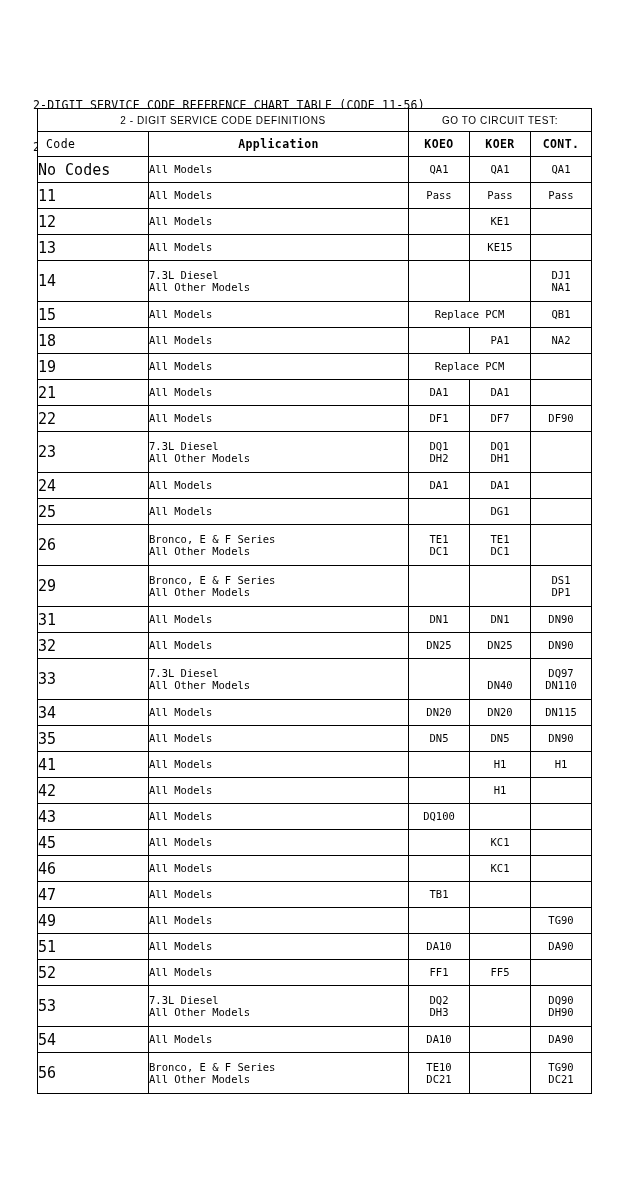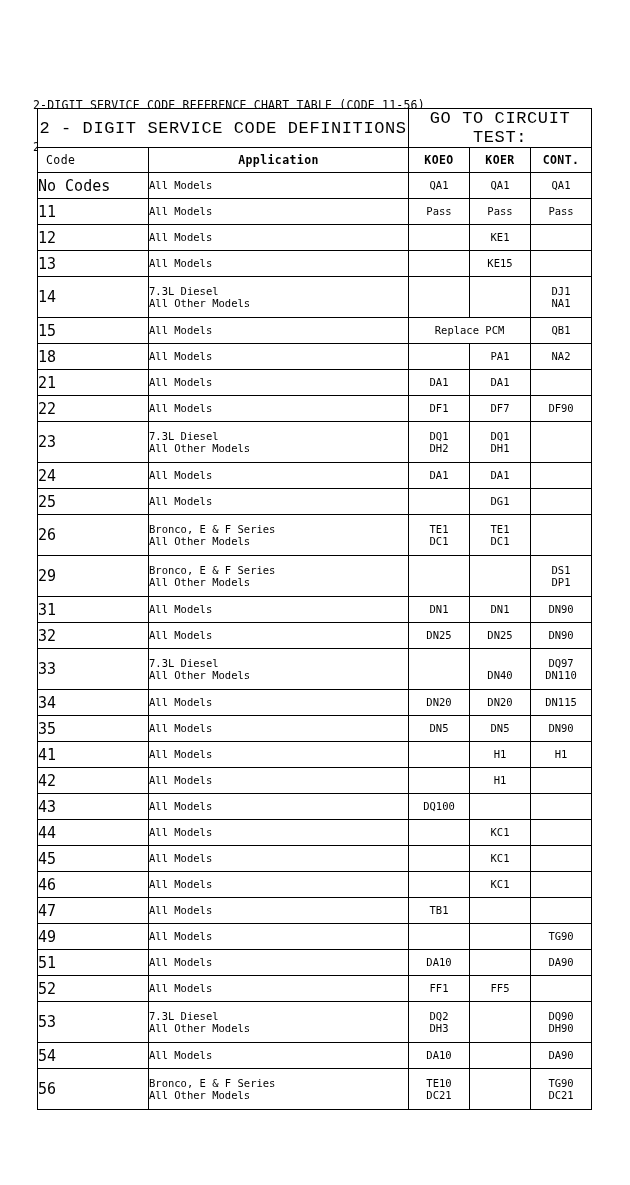--- a/index.html
+++ b/index.html
@@ -53,23 +53,23 @@
   col.c-code { width: 111px; }
   col.c-app  { width: 260px; }
   col.c-koeo { width: 61px; }
   col.c-koer { width: 61px; }
   col.c-cont { width: 61px; }
 
   
   .hdr-top {
     height: 22px;
     text-align: center;
-    font-family: Liberation Mono, monospace;
+    font-family: Liberation Sans, sans-serif;
     font-weight: bold;
-    font-size: 17px;
+    font-size: 10px;
     letter-spacing: 0.6px;
   }
   .hdr-sub {
     height: 24px;
     font-weight: bold;
     font-size: 11.5px;
     letter-spacing: 0.4px;
   }
   .hdr-sub.code-h { text-align: left; padding-left: 8px; }
   .hdr-sub.app-h  { text-align: center; font-weight: bold; }
@@ -245,20 +245,34 @@
           </td>
           <td class="val">
             <span class="ln">PA1</span>
           </td>
           <td class="val">
             <span class="ln">NA2</span>
           </td>
         </tr>
         <tr class="r1">
           <td class="code">
+            <span class="ln">19</span>
+          </td>
+          <td class="app">
+            <span class="ln">All Models</span>
+          </td>
+          <td class="val" colspan="2">
+            <span class="ln">Replace PCM</span>
+          </td>
+          <td class="val">
+            <span class="ln blank">&nbsp;</span>
+          </td>
+        </tr>
+        <tr class="r1">
+          <td class="code">
             <span class="ln">21</span>
           </td>
           <td class="app">
             <span class="ln">All Models</span>
           </td>
           <td class="val">
             <span class="ln">DA1</span>
           </td>
           <td class="val">
             <span class="ln">DA1</span>
@@ -509,37 +523,20 @@
             <span class="ln">43</span>
           </td>
           <td class="app">
             <span class="ln">All Models</span>
           </td>
           <td class="val">
             <span class="ln">DQ100</span>
           </td>
           <td class="val">
             <span class="ln blank">&nbsp;</span>
-          </td>
-          <td class="val">
-            <span class="ln blank">&nbsp;</span>
-          </td>
-        </tr>
-        <tr class="r1">
-          <td class="code">
-            <span class="ln">44</span>
-          </td>
-          <td class="app">
-            <span class="ln">All Models</span>
-          </td>
-          <td class="val">
-            <span class="ln blank">&nbsp;</span>
-          </td>
-          <td class="val">
-            <span class="ln">KC1</span>
           </td>
           <td class="val">
             <span class="ln blank">&nbsp;</span>
           </td>
         </tr>
         <tr class="r1">
           <td class="code">
             <span class="ln">45</span>
           </td>
           <td class="app">

